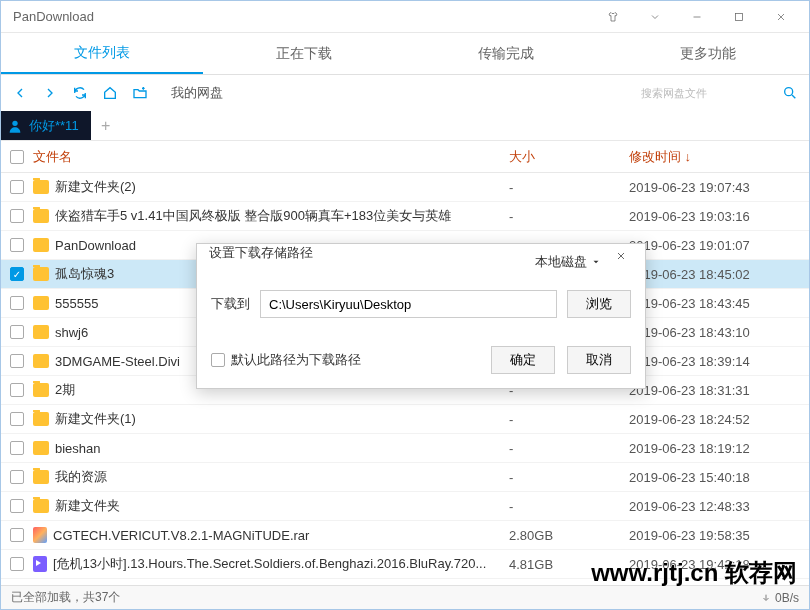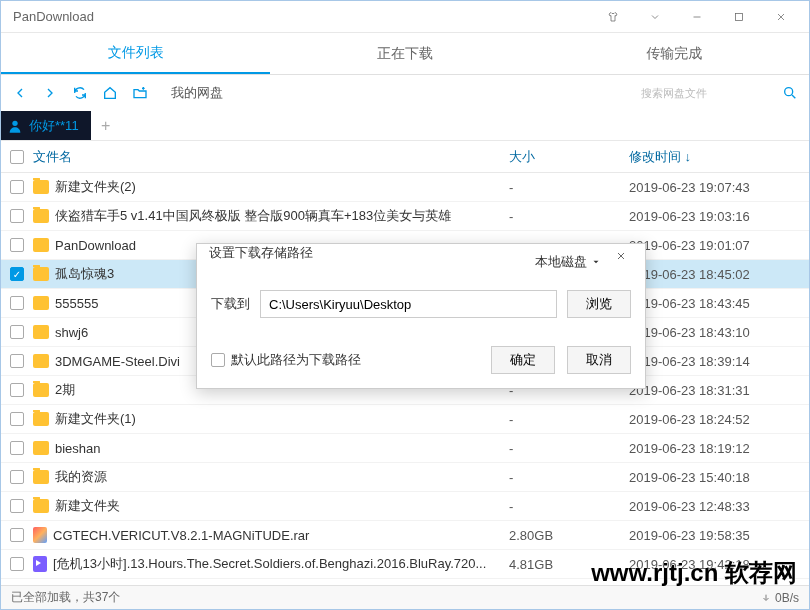--- a/index.html
+++ b/index.html
@@ -17,21 +17,21 @@
 .tool-btn { width: 30px; height: 30px; display: flex; align-items: center; justify-content: center; cursor: pointer; }
 .tool-btn svg { width: 16px; height: 16px; }
 .breadcrumb { flex: 1; padding-left: 16px; color: #555; }
 .search-box { width: 140px; height: 26px; border: none; padding: 0 6px; color: #701a75; font-size: 11px; outline: none; }
 .search-box::placeholder { color: #bbb; }
 .search-icon-btn { width: 30px; height: 30px; display: flex; align-items: center; justify-content: center; cursor: pointer; }
 .user-row { height: 30px; background: #fff; display: flex; align-items: center; border-bottom: 1px solid #e8e8e8; }
 .user-tab { display: flex; align-items: center; padding: 0 12px 0 6px; background: #0f172a; height: 100%; gap: 6px; color: #0099e5; }
 .user-icon { width: 16px; height: 16px; }
 .plus-btn { width: 30px; display: flex; justify-content: center; color: #aaa; cursor: pointer; font-size: 16px; }
-.headers { height: 32px; display: flex; align-items: center; border-bottom: 1px solid #e8e8e8; color: #0369a1; }
+.headers { height: 32px; display: flex; align-items: center; border-bottom: 1px solid #e8e8e8; color: #c2410c; }
 .hdr-chk { width: 32px; display: flex; justify-content: center; }
 .hdr-name { flex: 1; }
 .hdr-size { width: 120px; }
 .hdr-date { width: 180px; }
 .file-list { overflow-y: auto; height: calc(100% - 32px - 42px - 36px - 30px - 32px - 24px); }
 .file-row { height: 29px; display: flex; align-items: center; border-bottom: 1px solid #f2f2f2; }
 .file-row.selected { background: #cce8f7; }
 .chk-col { width: 32px; display: flex; justify-content: center; }
 .chkbox { width: 14px; height: 14px; border: 1px solid #aaa; border-radius: 2px; cursor: pointer; display: flex; align-items: center; justify-content: center; }
 .chkbox.checked { background: #0099e5; border-color: #0099e5; }
@@ -95,20 +95,21 @@
             <path d="M6 6l12 12M18 6L6 18"></path>
           </svg>
         </div>
     </div>
   </div>
 
   <div class="tabs">
     <div class="tab active">文件列表</div>
     <div class="tab">正在下载</div>
     <div class="tab">传输完成</div>
+    <div class="tab">更多功能</div>
   </div>
 
   <div class="toolbar">
     <div class="tool-btn">
         <svg viewBox="0 0 24 24" fill="none" stroke="#0099e5" stroke-width="2">
           <path d="M15 6l-6 6 6 6"></path>
         </svg>
       </div>
     <div class="tool-btn">
         <svg viewBox="0 0 24 24" fill="none" stroke="#0099e5" stroke-width="2">

